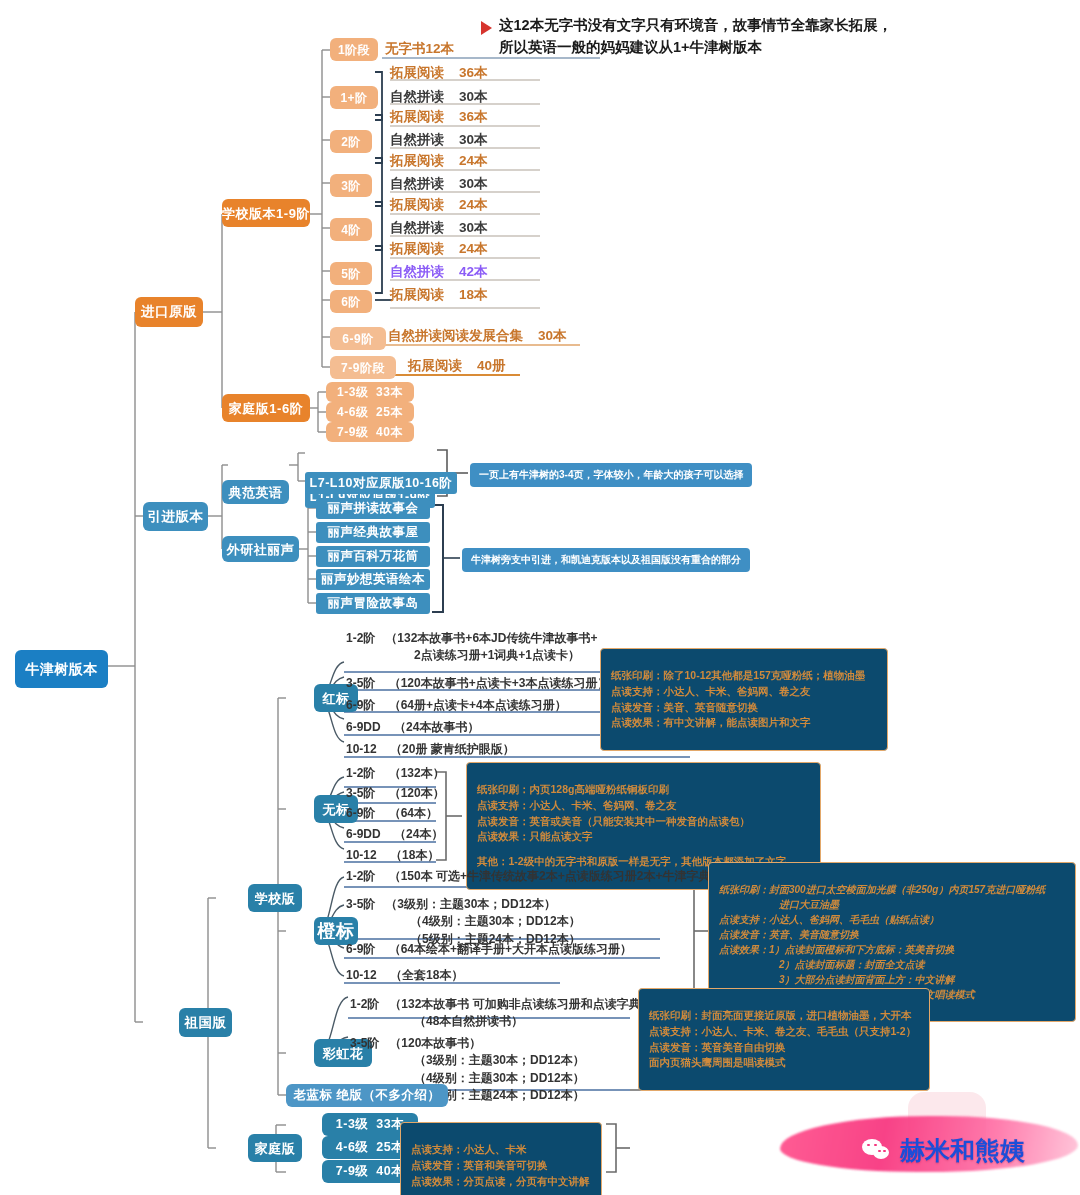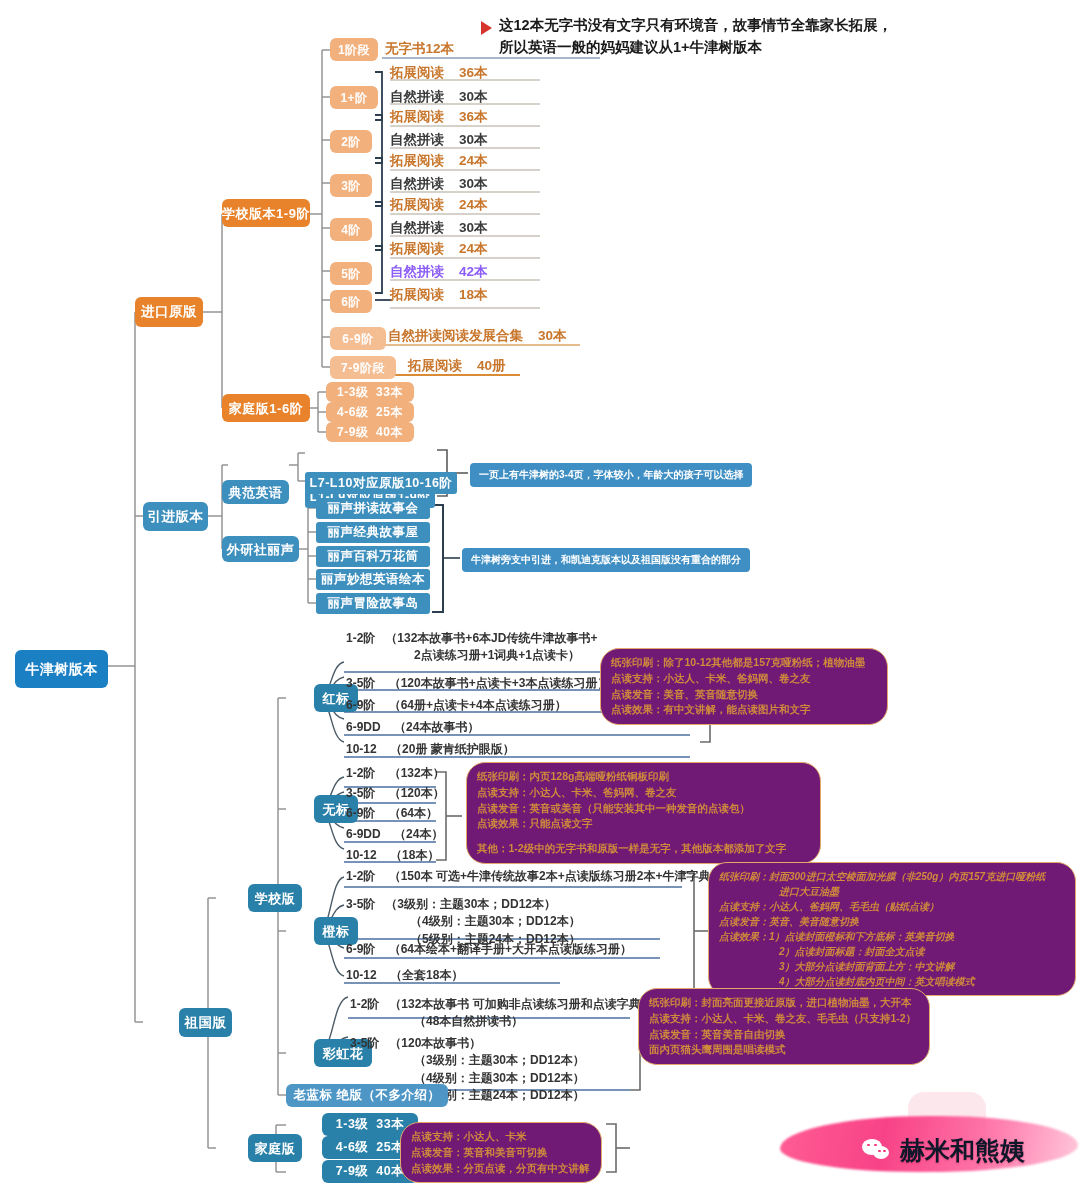--- a/index.html
+++ b/index.html
@@ -28,23 +28,23 @@
   
   .leaf{
     position:absolute;white-space:nowrap;line-height:1.32;
     font-weight:bold;color:#333333;
   }
   .leaf.org{color:#c8762c;}
   .leaf.two{line-height:1.45;}
 
   
   .note{
-    position:absolute;box-sizing:border-box;border-radius:19px;
-    border:1.6px solid #e3a86a;background:#701a75;color:#d08a3c;
-    font-weight:bold;line-height:1.5;padding:6px 10px;
+    position:absolute;box-sizing:border-box;border-radius:4px;
+    border:1.6px solid #e3a86a;background:#0c4a6e;color:#d08a3c;
+    font-weight:bold;line-height:1.5;padding:19px 10px;
   }
   .note.italic{font-style:italic;}
   .note-blue{
     position:absolute;box-sizing:border-box;border-radius:4px;
     background:#3f8fc4;color:#ffffff;font-weight:bold;line-height:1.4;
     padding:5px 9px;white-space:nowrap;
   }
   .topnote{
     position:absolute;color:#1a1a1a;font-weight:bold;line-height:1.55;
   }
@@ -60,21 +60,21 @@
     color:rgba(255,255,255,.85);font-size:13px;font-weight:bold;letter-spacing:2px;
     writing-mode:vertical-rl;
   }
   .wm-brush{
     position:absolute;border-radius:50% 46% 50% 46%/58% 52% 48% 42%;
     background:linear-gradient(100deg,#ff4f8b 0%,#f8337d 35%,#ff6fa5 70%,#ffc3d8 100%);
     filter:blur(1px);opacity:.92;
   }
   .wm-label{
     position:absolute;display:flex;align-items:center;gap:8px;
-    color:#0f172a;font-weight:bold;white-space:nowrap;
+    color:#1d4ed8;font-weight:bold;white-space:nowrap;
     text-shadow:0 1px 2px rgba(190,30,80,.45);
   }
   .wc-icon{position:relative;width:30px;height:24px;}
   .wc-icon .b1,.wc-icon .b2{position:absolute;background:#fff;border-radius:50%;}
   .wc-icon .b1{left:0;top:0;width:20px;height:16px;}
   .wc-icon .b2{left:11px;top:7px;width:16px;height:13px;}
   .wc-icon .d{position:absolute;width:2.6px;height:2.6px;background:#f5357e;border-radius:50%;}
 </style>
 </head>
 <body>
@@ -435,21 +435,21 @@
     <span>（18本）</span></div>
   <div class="note" style="left:466px;top:762px;width:355px;font-size:10.5px;">
     <div>纸张印刷：内页128g高端哑粉纸铜板印刷</div>
     <div>点读支持：小达人、卡米、爸妈网、卷之友</div>
     <div>点读发音：英音或美音（只能安装其中一种发音的点读包）</div>
     <div>点读效果：只能点读文字</div>
     <div style="height:9px;"></div>
     <div>其他：1-2级中的无字书和原版一样是无字，其他版本都添加了文字</div>
   </div>
 
-  <div class="node blue-mid" style="left:278px;top:917px;width:44px;height:28px;font-size:13px;">
+  <div class="node blue-mid" style="left:278px;top:917px;width:44px;height:28px;font-size:18px;">
     <span>橙标</span>
     </div>
   <div class="leaf" style="left:346px;top:869px;font-size:12px;">
     <span>1-2阶</span>&nbsp;&nbsp;&nbsp;
     <span>（150本 可选+牛津传统故事2本+点读版练习册2本+牛津字典1本）</span></div>
   <div class="leaf two" style="left:346px;top:896px;font-size:12px;">
     <span>3-5阶</span>&nbsp;&nbsp;&nbsp;（3级别：主题30本；DD12本）<br>
     <span style="margin-left:64px;display:inline-block;">（4级别：主题30本；DD12本）</span><br>
     <span style="margin-left:64px;display:inline-block;">（5级别：主题24本；DD12本）</span></div>
   <div class="leaf" style="left:346px;top:942px;font-size:12px;">

